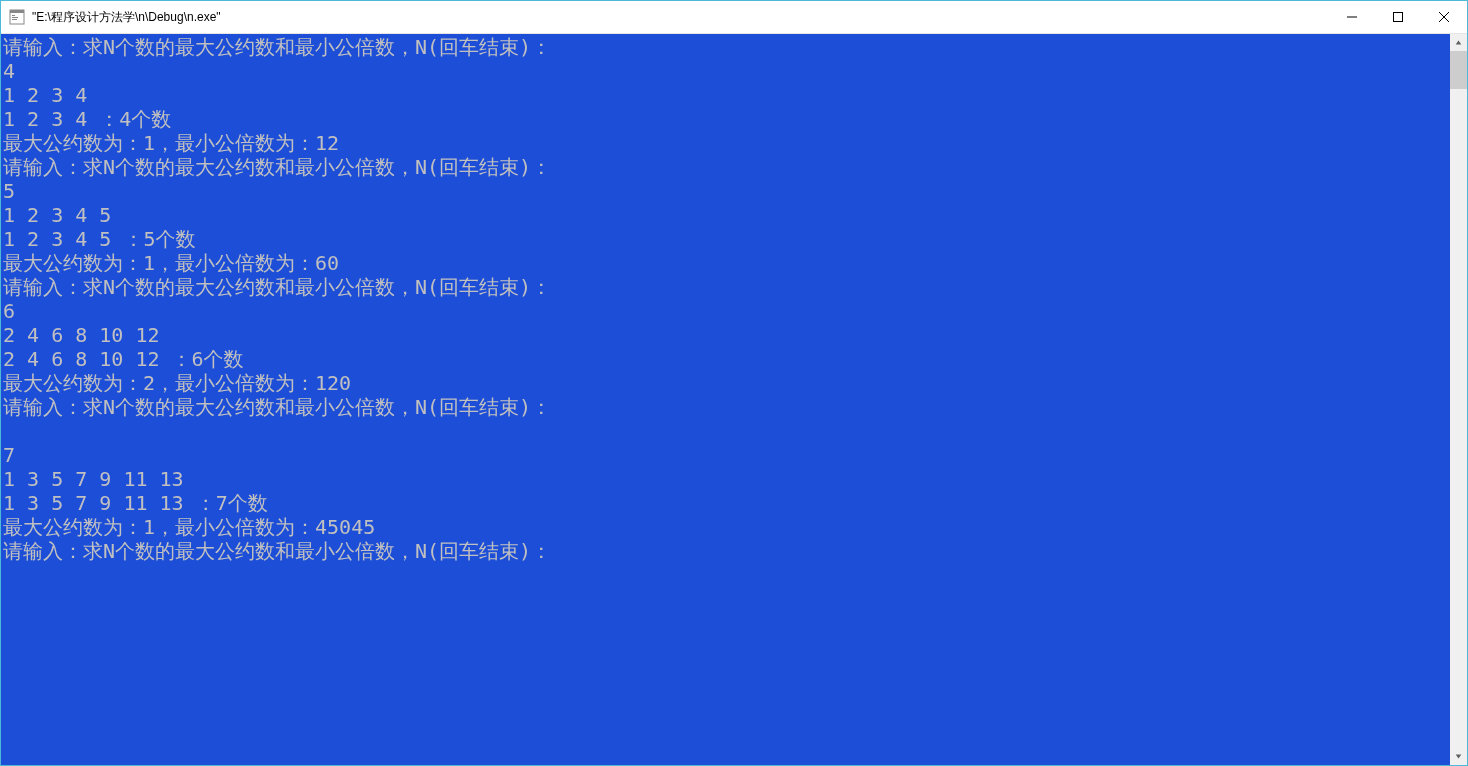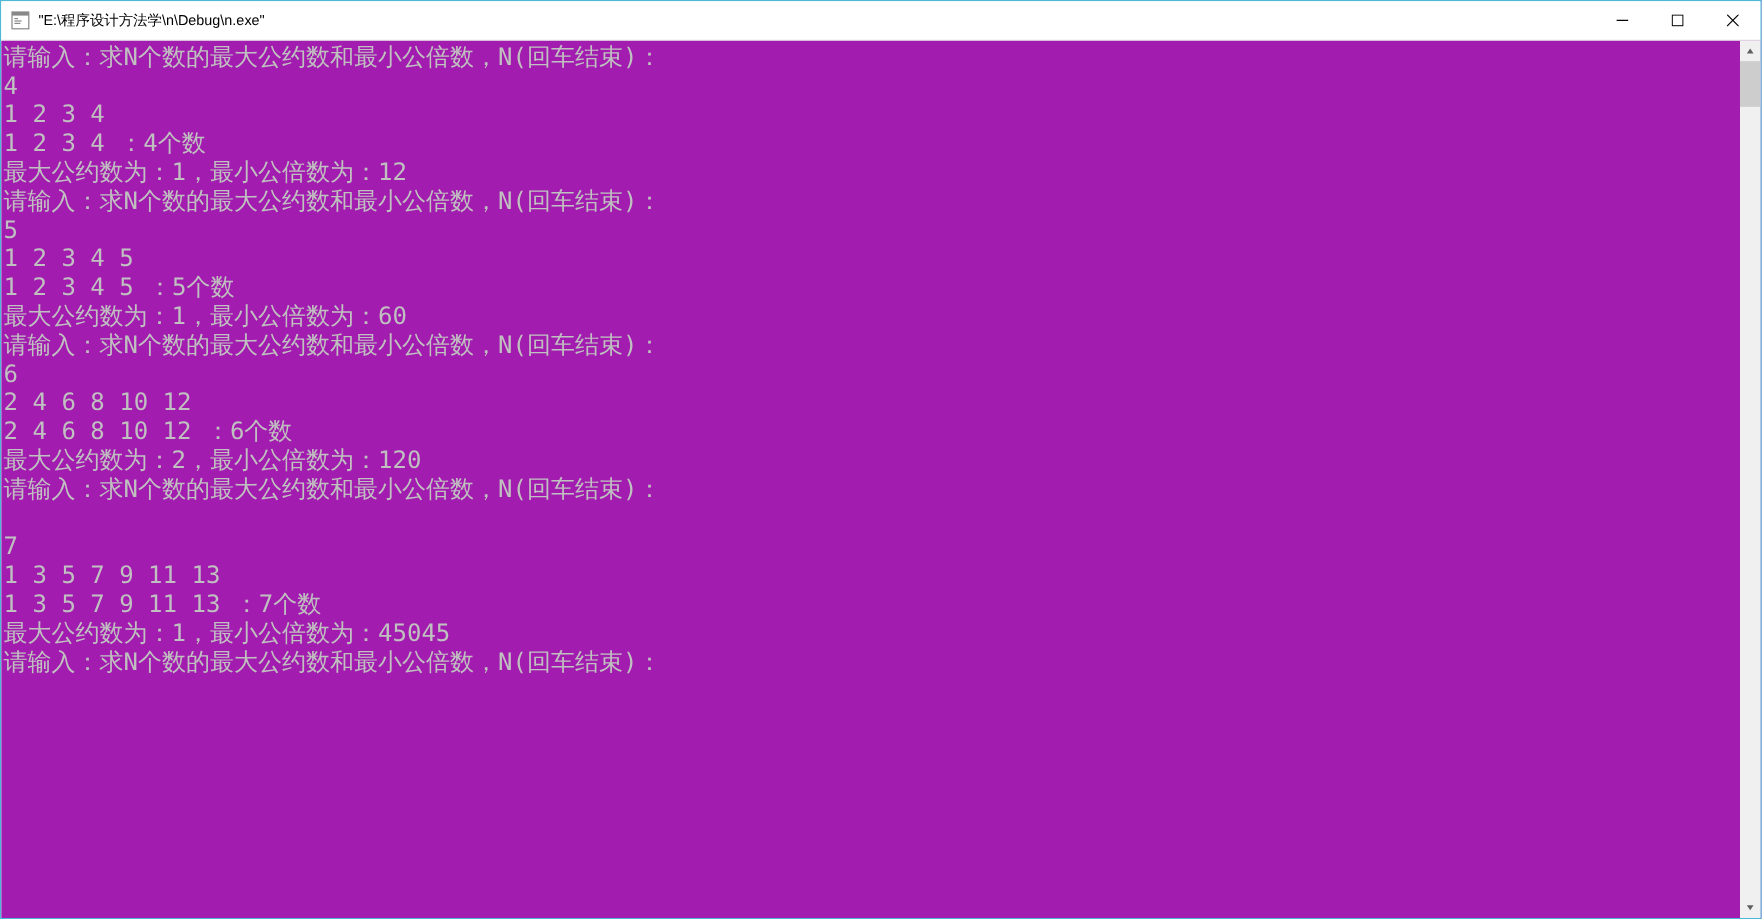--- a/index.html
+++ b/index.html
@@ -55,21 +55,21 @@
       cursor: pointer;
       color: #000;
     }
     .win-btn svg {
       width: 10px;
       height: 10px;
     }
     .console-area {
       position: relative;
       height: calc(100% - 33px);
-      background: #a21caf;
+      background: #1d4ed8;
       display: flex;
     }
     .console-content {
       flex: 1;
       padding: 1px 2px;
       font-family: "NSimSun", "SimSun", "Consolas", monospace;
       font-size: 20px;
       line-height: 24px;
       color: #c0c0c0;
       white-space: pre;

